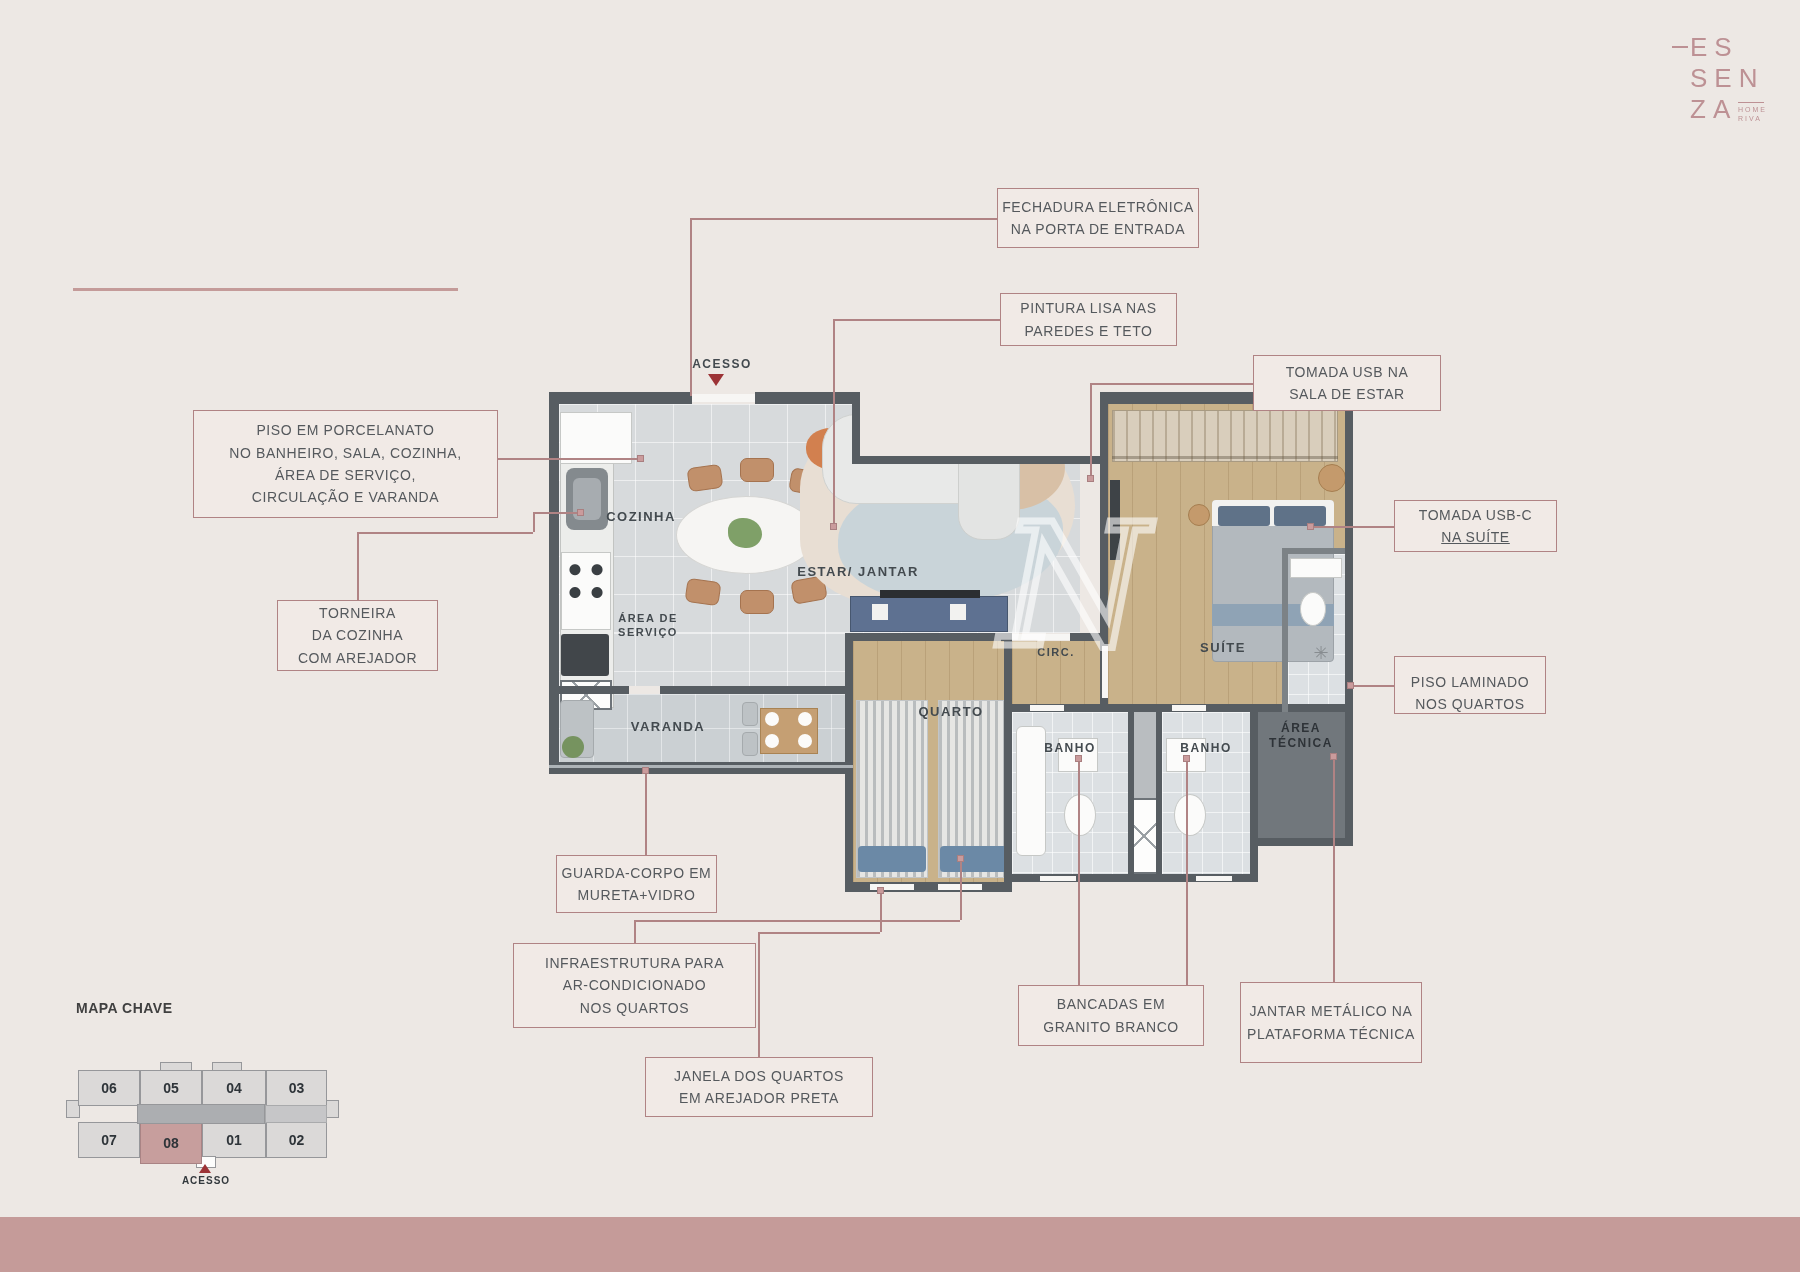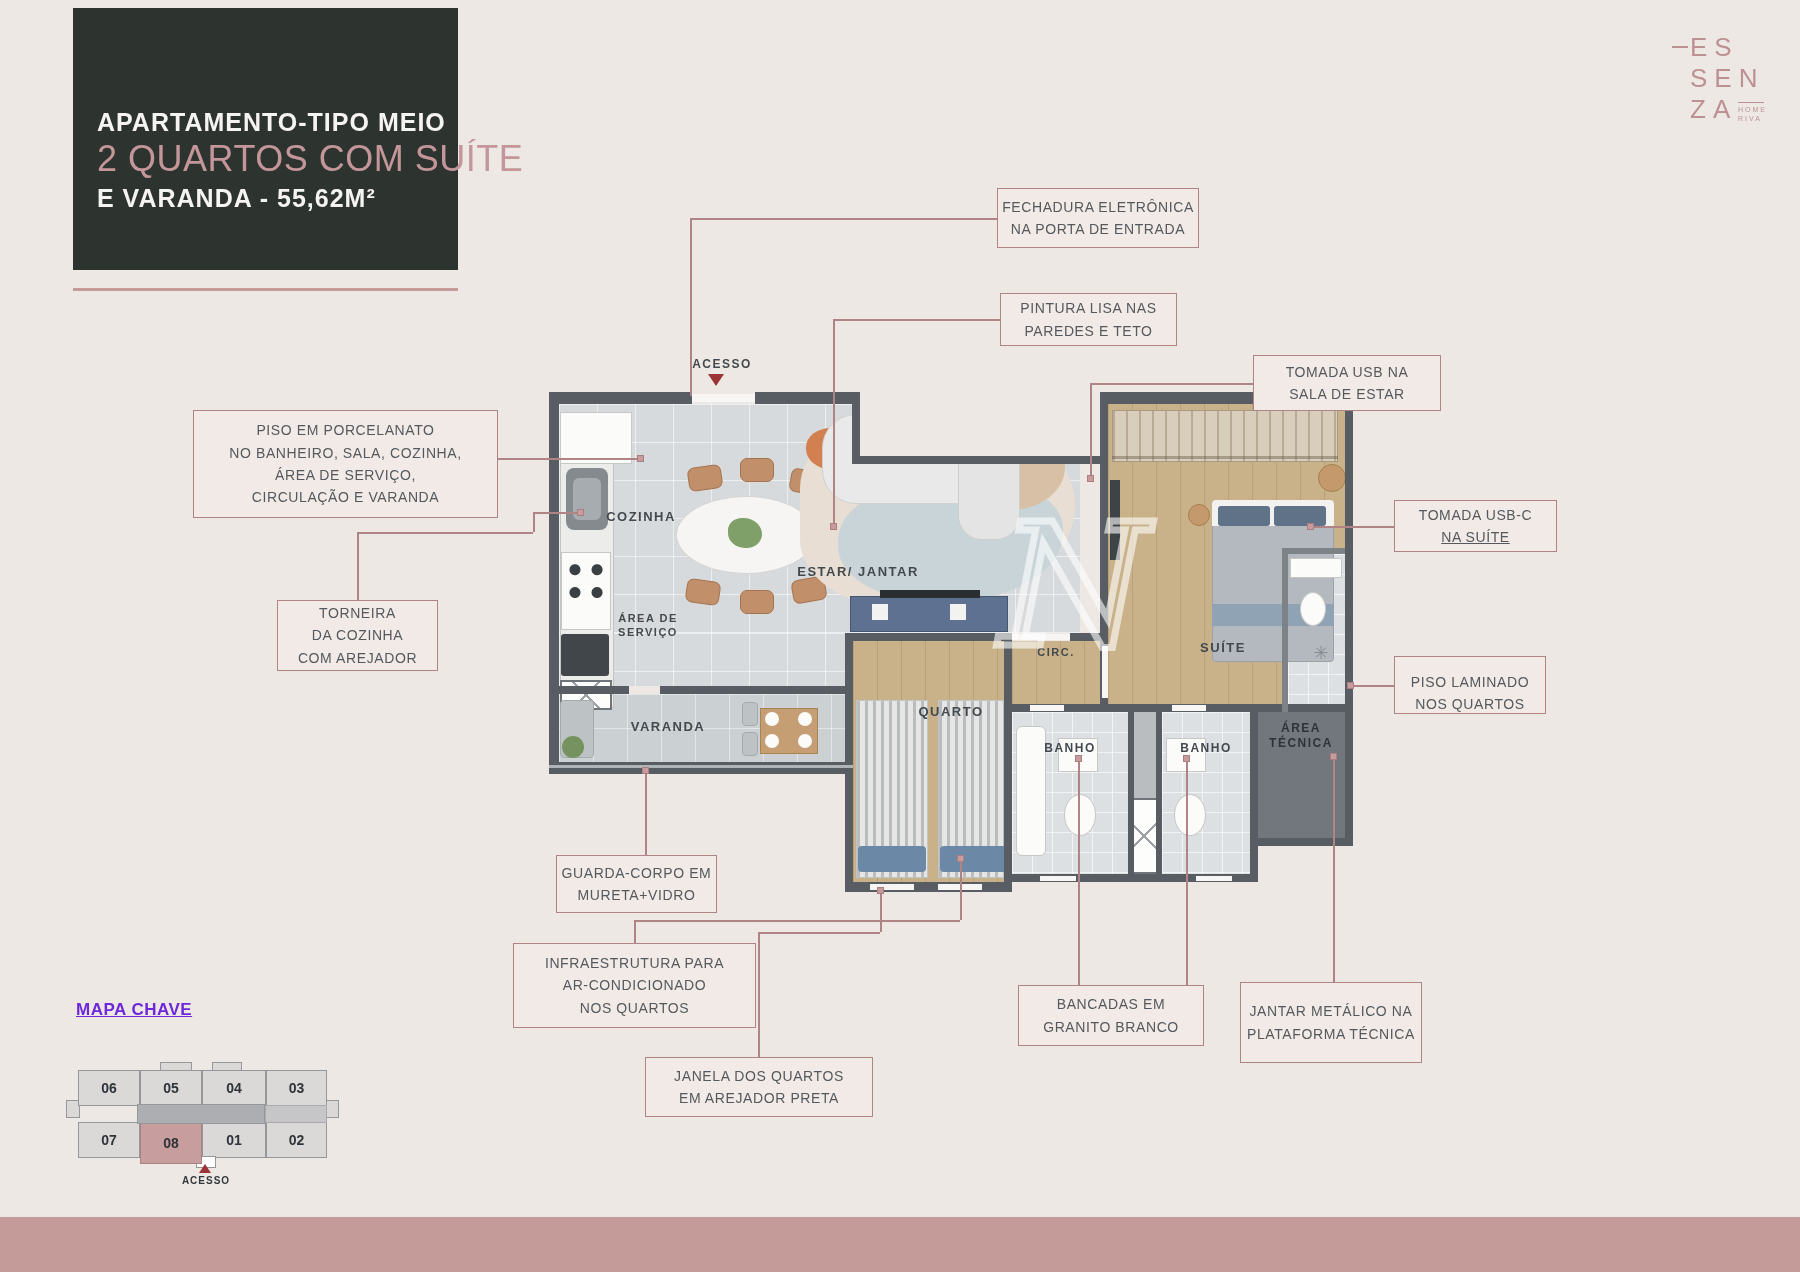--- a/index.html
+++ b/index.html
@@ -80,40 +80,35 @@
   .conn-seg{background:#B08384;z-index:35;}
   .conn-dot{width:7px;height:7px;background:#CA9B9C;border:1px solid #A97F80;z-index:36;}
 
   
   .tri-down{width:0;height:0;border-left:8px solid transparent;border-right:8px solid transparent;
       border-top:12px solid #9C3336;z-index:20;}
   .tri-up{width:0;height:0;border-left:6px solid transparent;border-right:6px solid transparent;
       border-bottom:9px solid #9C3336;z-index:20;}
 
   
-  .map-title{left:76px;top:1000px;font-size:17px;font-weight:bold;color:#6d28d9;letter-spacing:.5px;text-decoration:underline;}
+  .map-title{left:76px;top:1000px;font-size:14px;font-weight:bold;color:#404040;letter-spacing:.5px;}
   .map-unit{background:#DBD9D8;border:1px solid #96979A;color:#2E3439;font-size:14px;font-weight:bold;
       display:flex;align-items:center;justify-content:center;z-index:6;}
   .map-unit.hl{background:#C79E9D;border-color:#A98384;z-index:7;}
   .map-corr{background:#ACAEB1;border:1px solid #96979A;z-index:8;}
   .map-corr2{background:#C6C6C8;border:1px solid #A9AAAC;z-index:8;}
   .map-acesso{font-size:10px;font-weight:bold;color:#33393D;letter-spacing:1px;z-index:9;transform:translateX(-50%);}
 
   .bottom-band{left:0;top:1217px;width:1800px;height:55px;z-index:50;}
 </style>
 </head>
 <body>
 
 <div id="stage">
 
-  <div class="title-card">
-    <div class="tc-l1">APARTAMENTO-TIPO MEIO</div>
-    <div class="tc-l2">2 QUARTOS COM SUÍTE</div>
-    <div class="tc-l3">E VARANDA - 55,62M²</div>
-  </div>
   <div class="title-underline"></div>
 
   <div class="logo">
     <div class="dash"></div>
     <div class="row" style="left:18px;top:0;">ES</div>
     <div class="row" style="left:18px;top:31px;">SEN</div>
     <div class="row" style="left:18px;top:62px;">ZA</div>
     <div class="subrule" style="left:66px;top:70px;"></div>
     <div class="sub" style="left:66px;top:74px;">HOME</div>
     <div class="sub" style="left:66px;top:83px;">RIVA</div>

